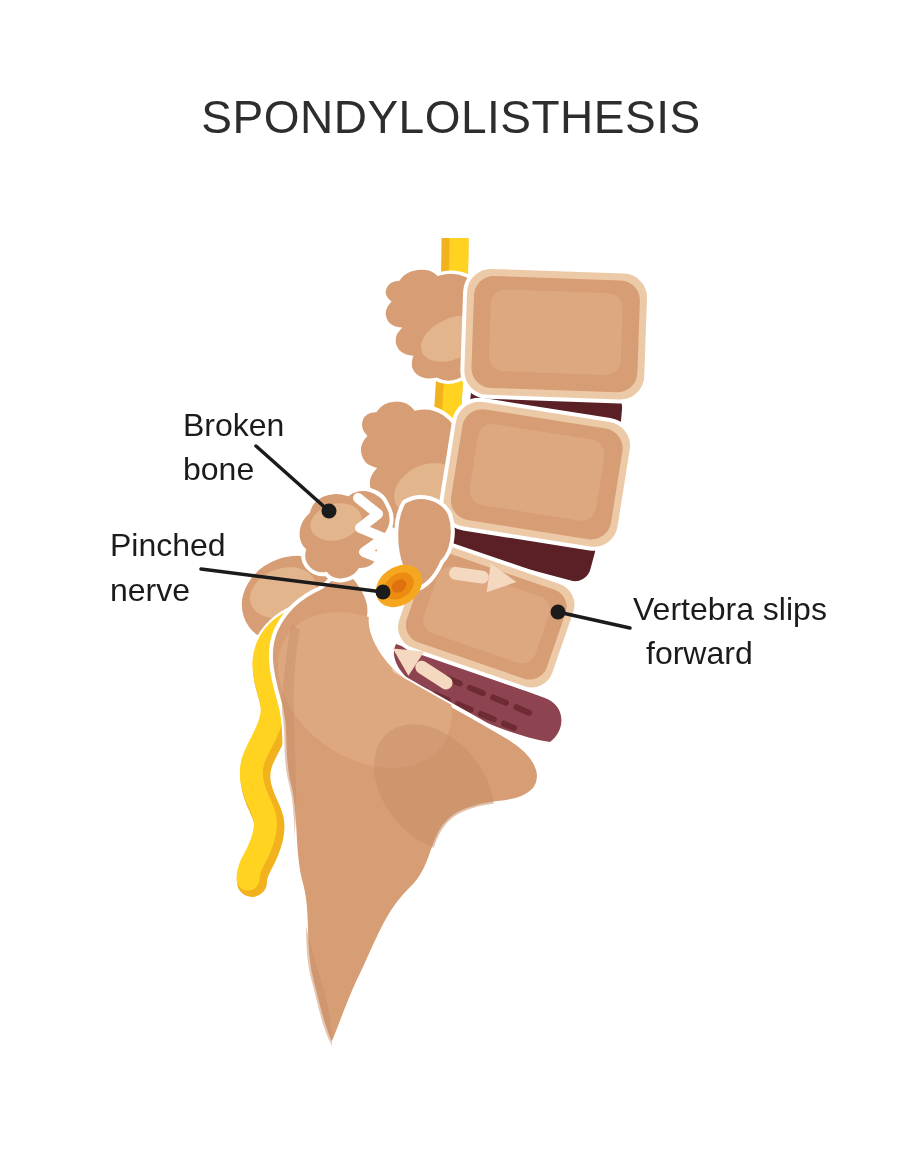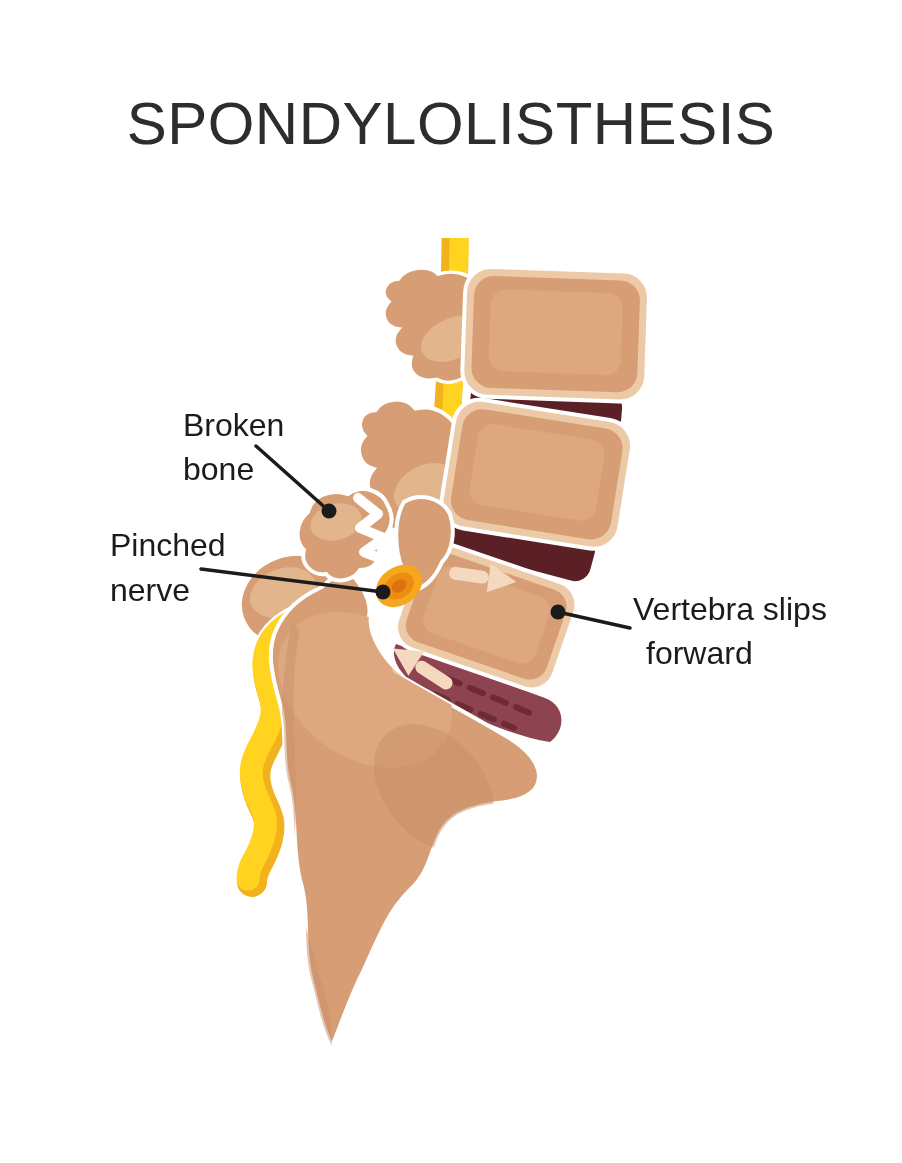--- a/index.html
+++ b/index.html
@@ -8,21 +8,21 @@
     --bone_shadow:#C9906A; --disc_dark:#5A2026; --disc_injured:#8E4450; --disc_ridge:#6E2B34;
     --cord_yellow:#FFD320; --cord_yellow_dark:#F1B21D;
     --nerve_orange_outer:#F5A81F; --nerve_orange_mid:#EC8C11; --nerve_orange_core:#DE7110;
     --arrow:#F4D8C0;
   }
   html,body{margin:0;padding:0;}
   body{background:#e9e9e9;font-family:"Liberation Sans",sans-serif;}
   .page{position:relative;width:902px;height:1163px;background:var(--background);overflow:hidden;margin:0 auto;}
   h1.title{
     position:absolute;top:94px;left:0;width:100%;margin:0;text-align:center;
-    font-size:60px;font-weight:400;letter-spacing:0.5px;color:var(--title_text);
+    font-size:46px;font-weight:400;letter-spacing:0.5px;color:var(--title_text);
     font-family:"Liberation Sans",sans-serif;line-height:1;
   }
   svg{position:absolute;left:0;top:0;}
   
   .f-light{fill:var(--bone_light);} .f-mid{fill:var(--bone_mid);} .f-inner{fill:var(--bone_inner);}
   .f-hl{fill:var(--bone_highlight);} .f-sh{fill:var(--bone_shadow);}
   .f-disc{fill:var(--disc_dark);} .f-inj{fill:var(--disc_injured);}
   .f-arrow{fill:var(--arrow);}
   .f-or-o{fill:var(--nerve_orange_outer);} .f-or-m{fill:var(--nerve_orange_mid);} .f-or-c{fill:var(--nerve_orange_core);}
   

